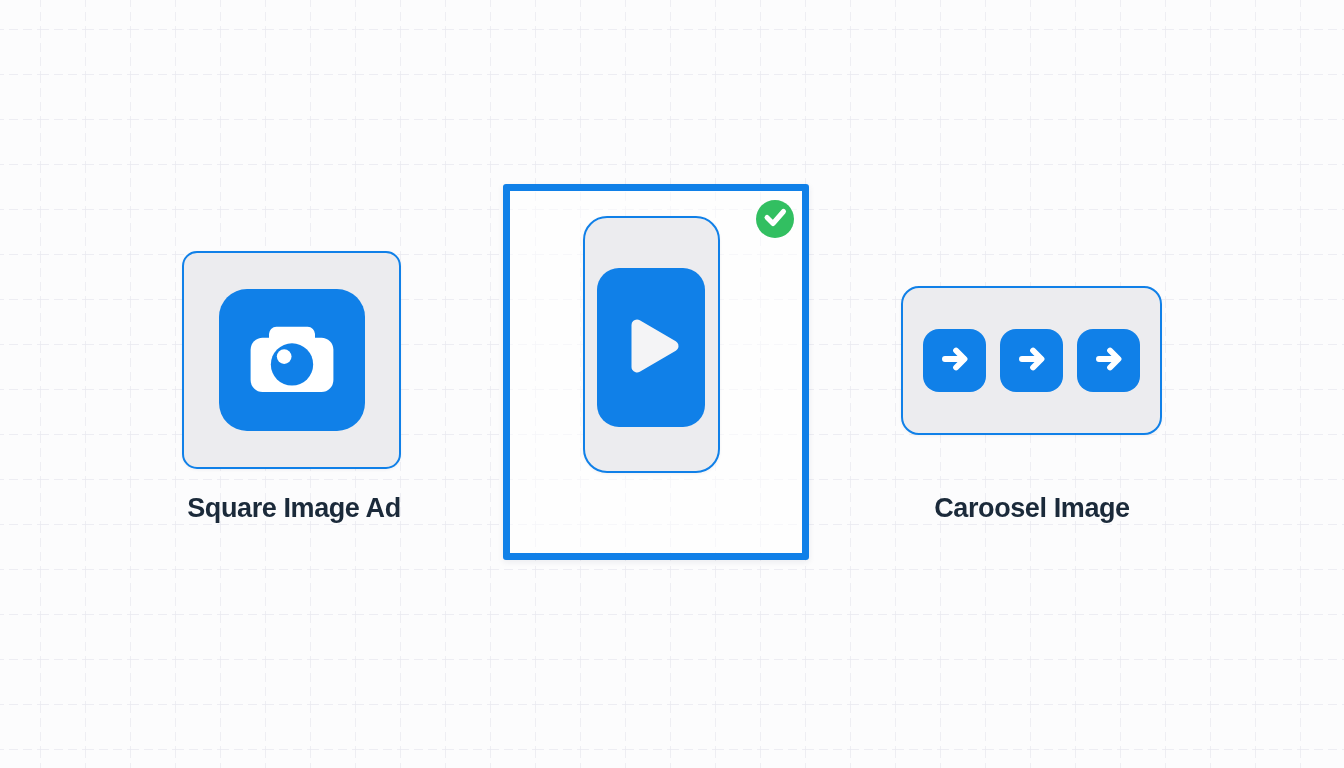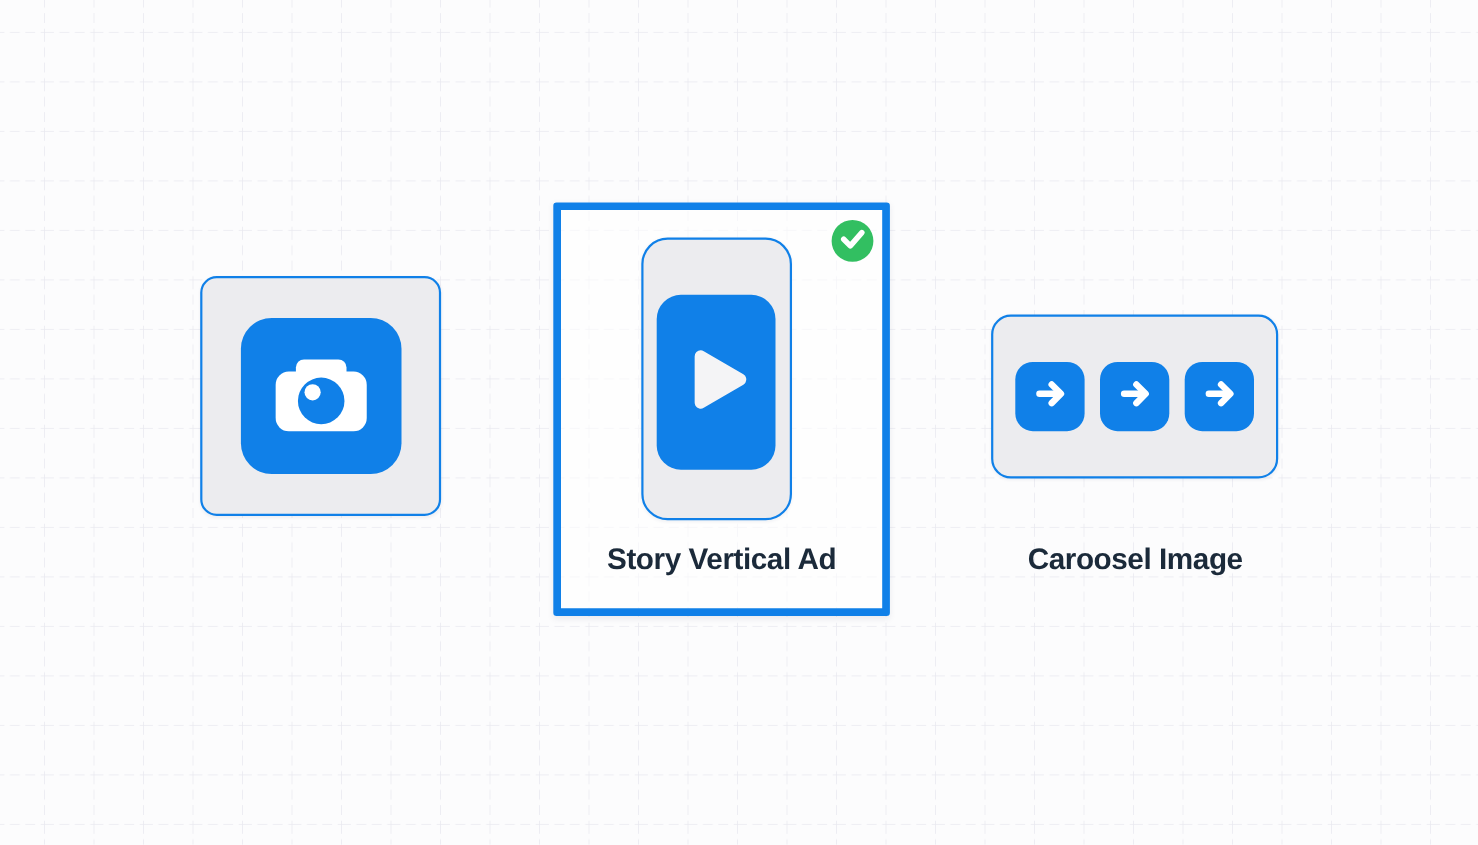--- a/index.html
+++ b/index.html
@@ -80,40 +80,40 @@
       <span>
         <svg width="92" height="78" viewBox="0 0 100 84">
           <path d="M33 8 h34 a8 8 0 0 1 8 8 v8 h-50 v-8 a8 8 0 0 1 8-8 z" fill="#ffffff"></path>
           <rect x="5" y="20" width="90" height="59" rx="13" fill="#ffffff"></rect>
           <circle cx="50" cy="49" r="23" fill="#1080E8"></circle>
           <circle cx="41.5" cy="40.5" r="8" fill="#ffffff"></circle>
         </svg>
       </span>
     </div>
   </div>
+  <div class="option-label label-1">Square Image Ad</div>
 
   <div class="selection-box">
     <div class="phone">
       <div class="phone-screen">
         <span>
           <svg width="52" height="58" viewBox="0 0 52 58" style="margin-left:7px">
             <path d="M8 8 L44 29 L8 50 Z" fill="#f4f4f6" stroke="#f4f4f6" stroke-width="11" stroke-linejoin="round"></path>
           </svg>
         </span>
       </div>
     </div>
     <div class="check-badge">
       <span>
         <svg width="38" height="38" viewBox="0 0 38 38">
           <path d="M11 19.5 L17 25.5 L27.5 13.5" fill="none" stroke="#ffffff" stroke-width="5" stroke-linecap="round" stroke-linejoin="round"></path>
         </svg>
       </span>
     </div>
   </div>
-  <div class="option-label label-2">Story Vertical Ad</div>
 
   <div class="tile card-carousel">
     <div class="arrow-tile">
       <span>
         <svg width="36" height="36" viewBox="0 0 34 34">
           <path d="M7.5 17 H25" fill="none" stroke="#ffffff" stroke-width="5.5" stroke-linecap="round"></path>
           <path d="M18 9 L26 17 L18 25" fill="none" stroke="#ffffff" stroke-width="5.5" stroke-linecap="round" stroke-linejoin="round"></path>
         </svg>
       </span>
     </div>

